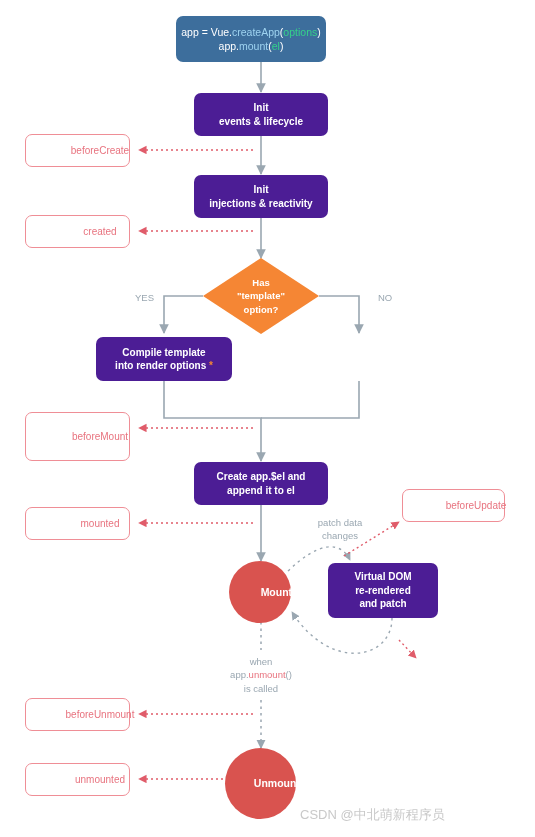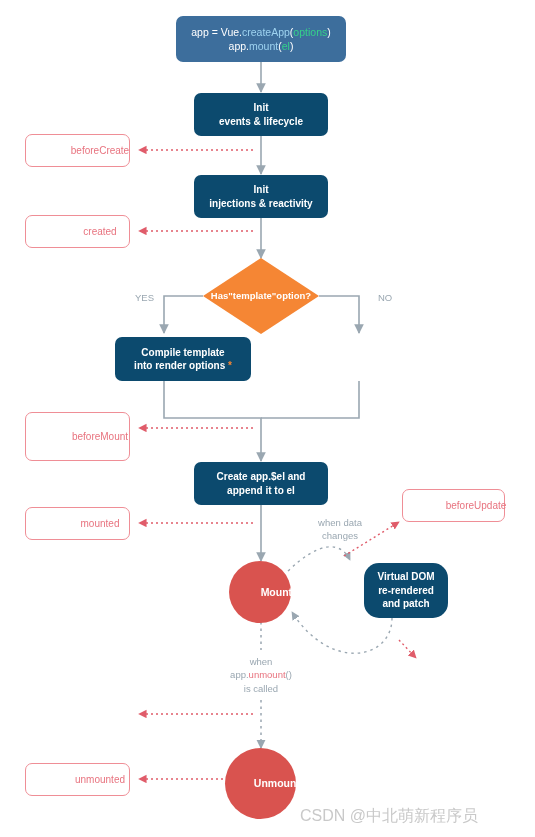--- a/index.html
+++ b/index.html
@@ -41,21 +41,21 @@
     flex-direction: column;
   }
   .code-box .ln { white-space: nowrap; }
   .tok-plain { color: #ffffff; }
   .tok-fn { color: #9ed3f0; }
   .tok-arg { color: #35d18a; }
   .tok-paren { color: #ffffff; }
 
   
   .green-box {
-    background: #0c4a6e;
+    background: #4c1d95;
     border-radius: 7px;
     color: #ffffff;
     font-size: 10px;
     font-weight: bold;
     padding: 4px 24px;
     flex-direction: column;
   }
   .green-box .line { white-space: nowrap; }
   .star { color: #f58634; font-weight: bold; }
 
@@ -68,21 +68,21 @@
     left: 0; top: 0;
     width: 100%;
     height: 100%;
   }
   .diamond-label {
     position: absolute;
     left: 0; top: 0;
     width: 100%;
     height: 100%;
     display: flex;
-    flex-direction: row;
+    flex-direction: column;
     align-items: center;
     justify-content: center;
     color: #ffffff;
     font-size: 9.5px;
     font-weight: bold;
     line-height: 1.4;
   }
 
   
   .circle {
@@ -111,21 +111,21 @@
     text-align: center;
     white-space: nowrap;
   }
   .side-label.multi { white-space: normal; }
   .tok-unmount { color: #e8737f; }
 
   
   .watermark {
     position: absolute;
     color: #c9c9c9;
-    font-size: 16px;
+    font-size: 13px;
     white-space: nowrap;
   }
 
   svg.edges {
     position: absolute;
     left: 0; top: 0;
     width: 535px;
     height: 837px;
     overflow: visible;
   }
@@ -187,21 +187,21 @@
     </g>
 
     <g stroke="#e05c6a" stroke-width="1.4" fill="none" stroke-dasharray="2,3">
 
       <path d="M344,556 L399,522" marker-end="url(#arrowPink)"></path>
 
       <path d="M399,640 L416,658" marker-end="url(#arrowPink)"></path>
     </g>
   </svg>
 
-  <div class="node code-box" style="left:176px; top:16px; width:170px; height:46px;">
+  <div class="node code-box" style="left:176px; top:16px; width:150px; height:46px;">
     <div class="ln"><span class="tok-plain">app = Vue.</span><span class="tok-fn">createApp</span><span class="tok-paren">(</span><span class="tok-arg">options</span><span class="tok-paren">)</span></div>
     <div class="ln"><span class="tok-plain">app.</span><span class="tok-fn">mount</span><span class="tok-paren">(</span><span class="tok-arg">el</span><span class="tok-paren">)</span></div>
   </div>
 
   <div class="node green-box" style="left:194px; top:93px; width:134px; height:43px;">
     <div class="line">Init</div>
     <div class="line">events &amp; lifecycle</div>
   </div>
 
   <div class="node green-box" style="left:194px; top:175px; width:134px; height:43px;">
@@ -216,36 +216,36 @@
     <div class="diamond-label">
       <div>Has</div>
       <div>"template"</div>
       <div>option?</div>
     </div>
   </div>
 
   <div class="side-label" style="left:135px; top:291px;">YES</div>
   <div class="side-label" style="left:378px; top:291px;">NO</div>
 
-  <div class="node green-box" style="left:96px; top:337px; width:136px; height:44px;margin-left:19px;">
+  <div class="node green-box" style="left:96px; top:337px; width:136px; height:44px;">
     <div class="line">Compile template</div>
     <div class="line"><span>into render options </span><span class="star">*</span></div>
   </div>
 
 
   <div class="node green-box" style="left:194px; top:462px; width:134px; height:43px;">
     <div class="line">Create app.$el and</div>
     <div class="line">append it to el</div>
   </div>
 
   <div class="node circle" style="left:229px; top:561px; width:62px; height:62px;">
     <span>Mounted</span>
   </div>
 
-  <div class="node green-box" style="left:364px; top:563px; width:84px; height:55px;border-radius:15px;">
+  <div class="node green-box" style="left:328px; top:563px; width:110px; height:55px;">
     <div class="line">Virtual DOM</div>
     <div class="line">re-rendered</div>
     <div class="line">and patch</div>
   </div>
 
   <div class="node circle" style="left:225px; top:748px; width:71px; height:71px;">
     <span>Unmounted</span>
   </div>
 
   <div class="node hook-box" style="left:25px; top:134px; width:105px; height:33px;">
@@ -253,30 +253,33 @@
   </div>
   <div class="node hook-box" style="left:25px; top:215px; width:105px; height:33px;">
     <span>created</span>
   </div>
   <div class="node hook-box" style="left:25px; top:412px; width:105px; height:49px;">
     <span>beforeMount</span>
   </div>
   <div class="node hook-box" style="left:25px; top:507px; width:105px; height:33px;">
     <span>mounted</span>
   </div>
+  <div class="node hook-box" style="left:25px; top:698px; width:105px; height:33px;">
+    <span>beforeUnmount</span>
+  </div>
   <div class="node hook-box" style="left:25px; top:763px; width:105px; height:33px;">
     <span>unmounted</span>
   </div>
 
   <div class="node hook-box" style="left:402px; top:489px; width:103px; height:33px;">
     <span>beforeUpdate</span>
   </div>
 
   <div class="side-label multi" style="left:307px; top:516px; width:66px;">
-    <div>when data</div>
+    <div>patch data</div>
     <div>changes</div>
   </div>
 
   <div class="side-label multi" style="left:213px; top:655px; width:96px;">
     <div>when</div>
     <div><span>app.</span><span class="tok-unmount">unmount</span><span>()</span></div>
     <div>is called</div>
   </div>
 
   <div class="watermark" style="left:300px; top:806px;">CSDN @中北萌新程序员</div>

